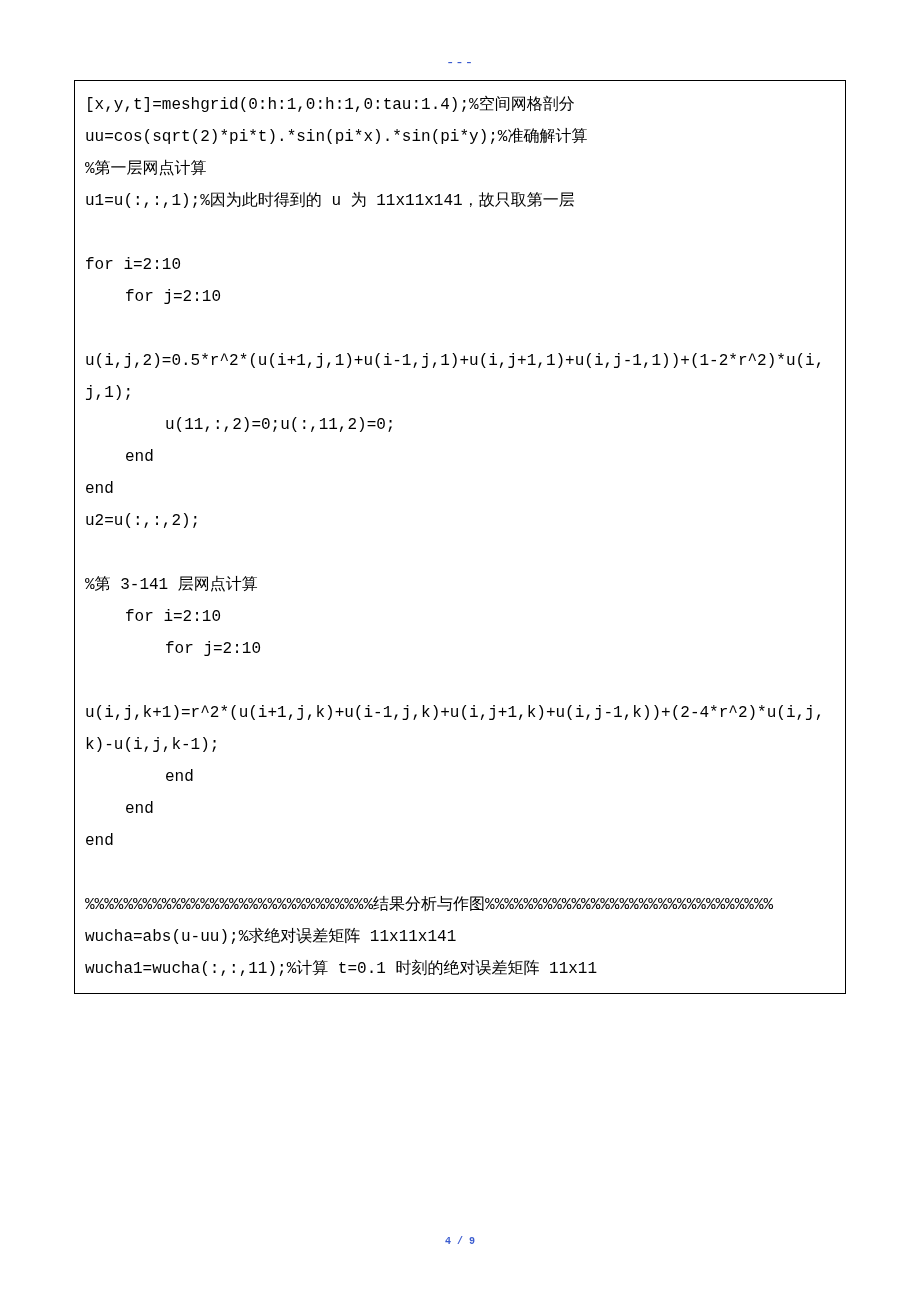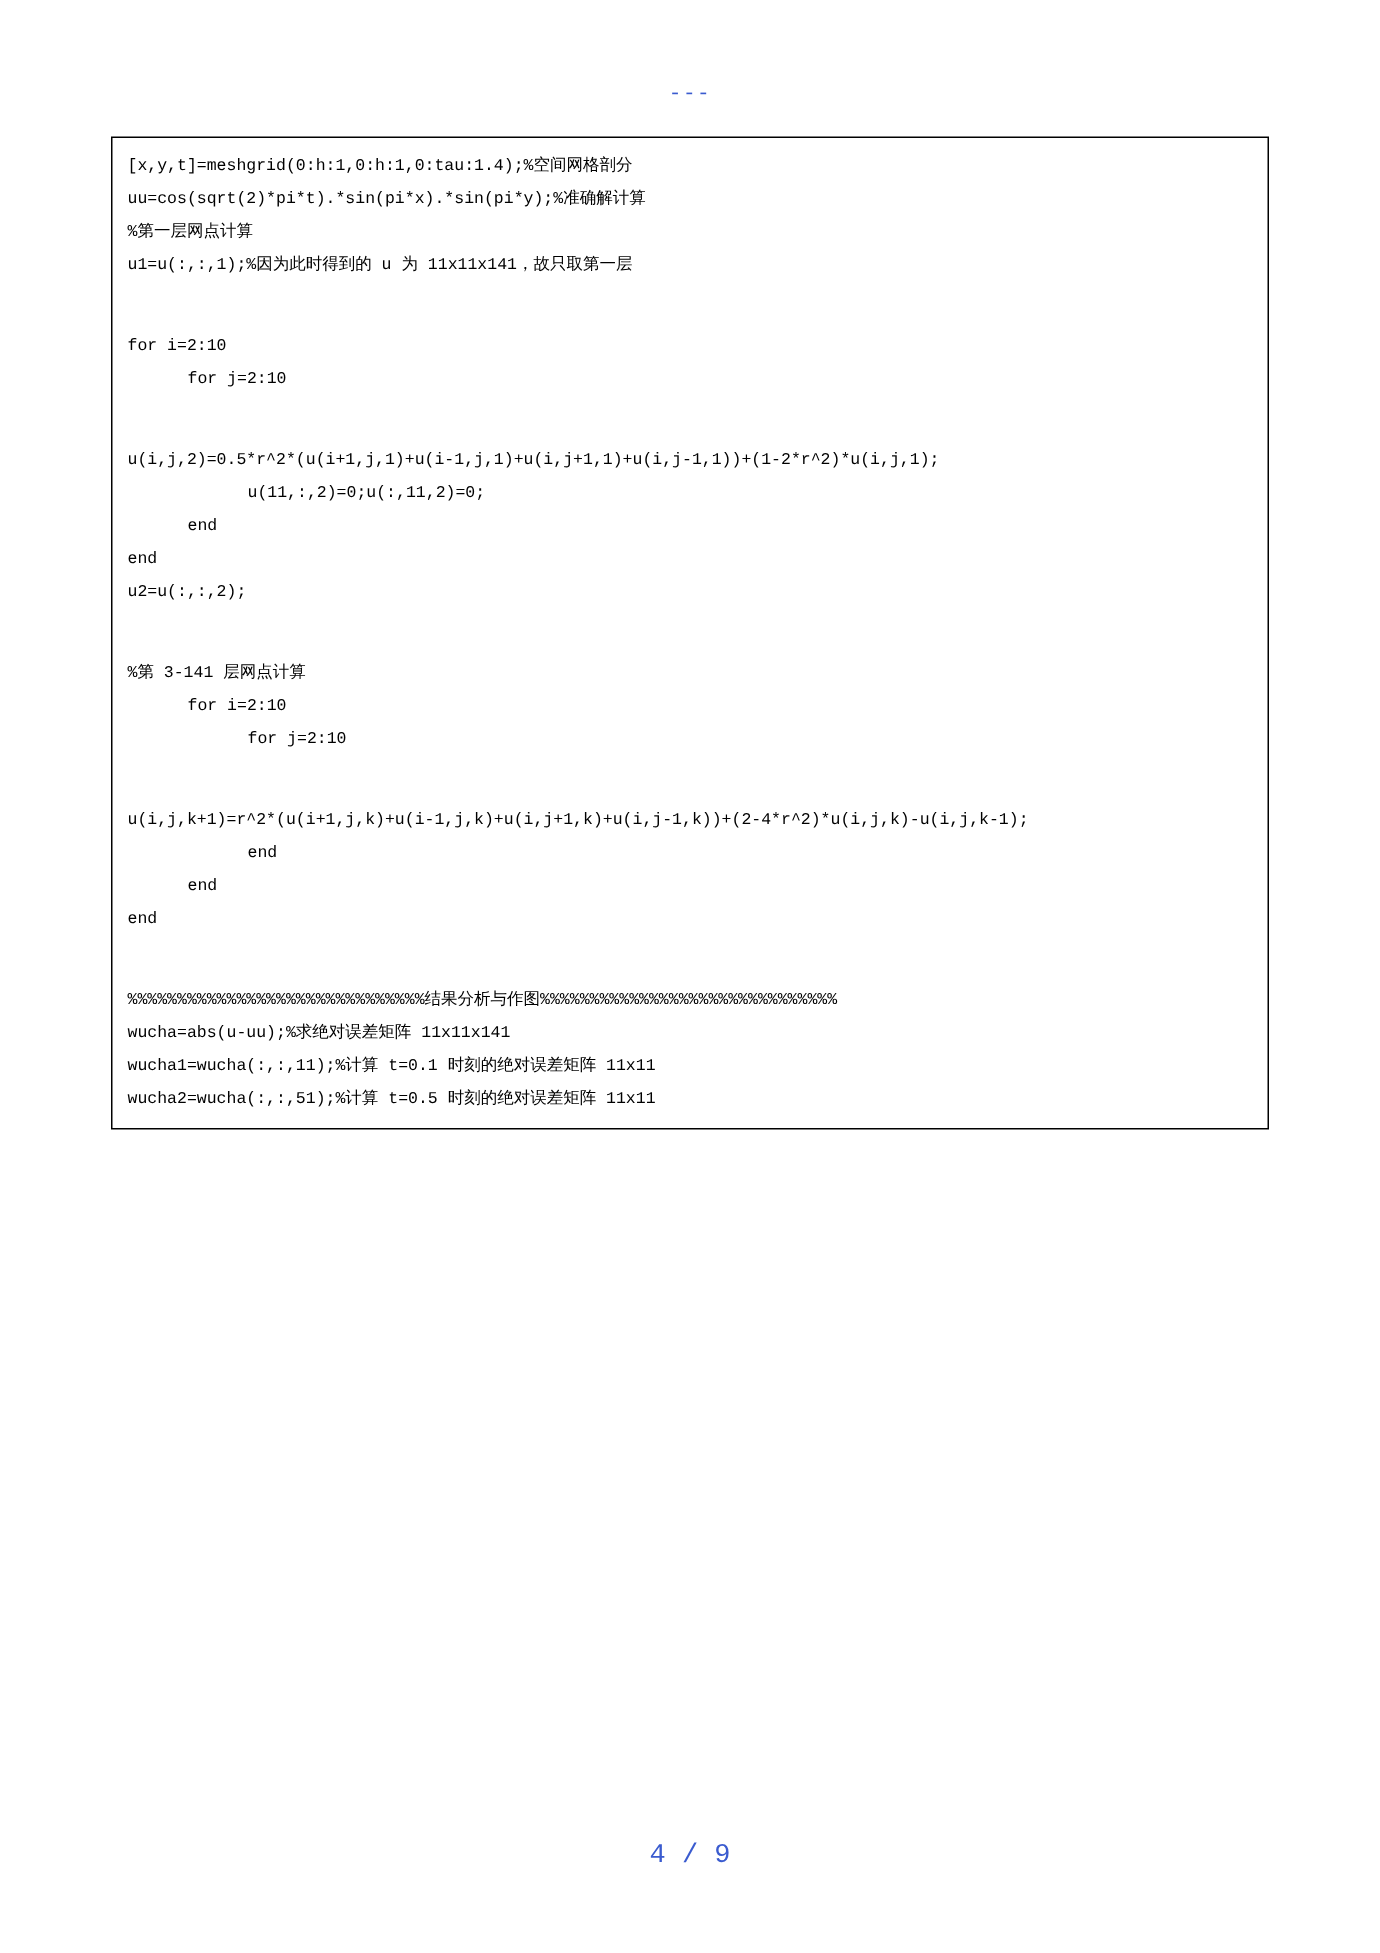--- a/index.html
+++ b/index.html
@@ -21,44 +21,45 @@
     left: 0;
     right: 0;
     text-align: center;
     color: #3a5bcf;
     font-size: 14px;
     letter-spacing: 1px;
     font-family: "Courier New", monospace;
   }
   .code-box {
     border: 1px solid #000;
-    margin-top: 41px;
+    margin-top: 30px;
     padding: 8px 10px 8px 10px;
     box-sizing: border-box;
-    font-size: 11px;
+    font-size: 16px;
     line-height: 2.0;
     color: #000;
     word-break: break-all;
   }
   .code-line {
     white-space: pre-wrap;
   }
   .indent-1 { padding-left: 40px; }
   .indent-2 { padding-left: 80px; font-family: Liberation Mono, monospace; }
   .indent-3 { padding-left: 120px; }
   .blank-line { height: 32px; }
   .page-num {
     position: absolute;
     bottom: 55px;
     left: 0;
     right: 0;
     text-align: center;
     color: #3a5bcf;
-    font-size: 18px;
+    font-size: 10px;
     font-family: "Courier New", monospace;
+    font-weight: bold;
   }
 </style>
 </head>
 <body>
 
 <div class="page">
 
   <div class="header-dashes">---</div>
 
   <div class="code-box" id="code-box">
@@ -81,18 +82,17 @@
       <div class="code-line indent-2">for j=2:10</div>
       <div class="blank-line"></div>
       <div class="code-line ">u(i,j,k+1)=r^2*(u(i+1,j,k)+u(i-1,j,k)+u(i,j+1,k)+u(i,j-1,k))+(2-4*r^2)*u(i,j,k)-u(i,j,k-1);</div>
       <div class="code-line indent-2">end</div>
       <div class="code-line indent-1">end</div>
       <div class="code-line ">end</div>
       <div class="blank-line"></div>
       <div class="code-line ">%%%%%%%%%%%%%%%%%%%%%%%%%%%%%%结果分析与作图%%%%%%%%%%%%%%%%%%%%%%%%%%%%%%</div>
       <div class="code-line ">wucha=abs(u-uu);%求绝对误差矩阵 11x11x141</div>
       <div class="code-line ">wucha1=wucha(:,:,11);%计算 t=0.1 时刻的绝对误差矩阵 11x11</div>
-      <div class="code-line ">wucha2=wucha(:,:,51);%计算 t=0.5 时刻的绝对误差矩阵 11x11</div>
     </div>
 
   <div class="page-num">4 / 9</div>
 
 </div>
 
 </body></html>

